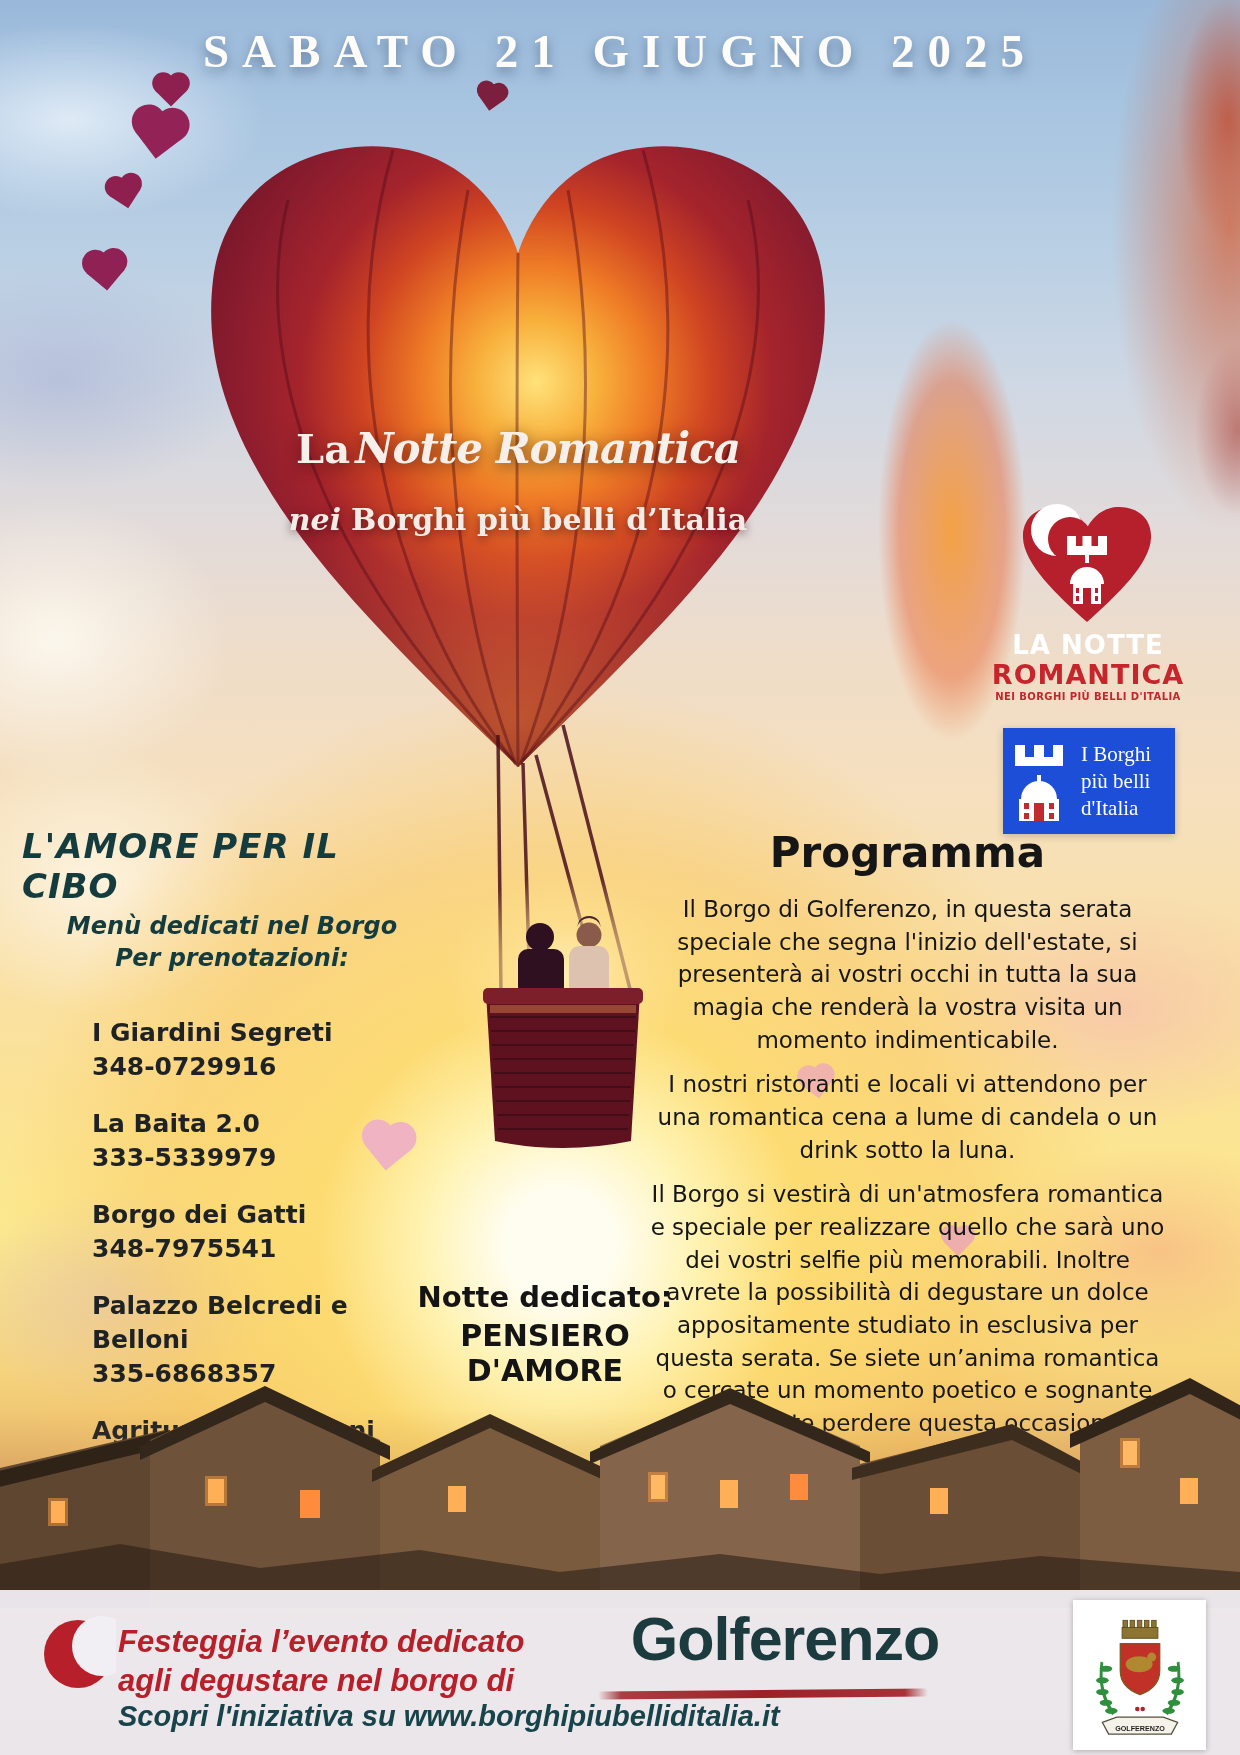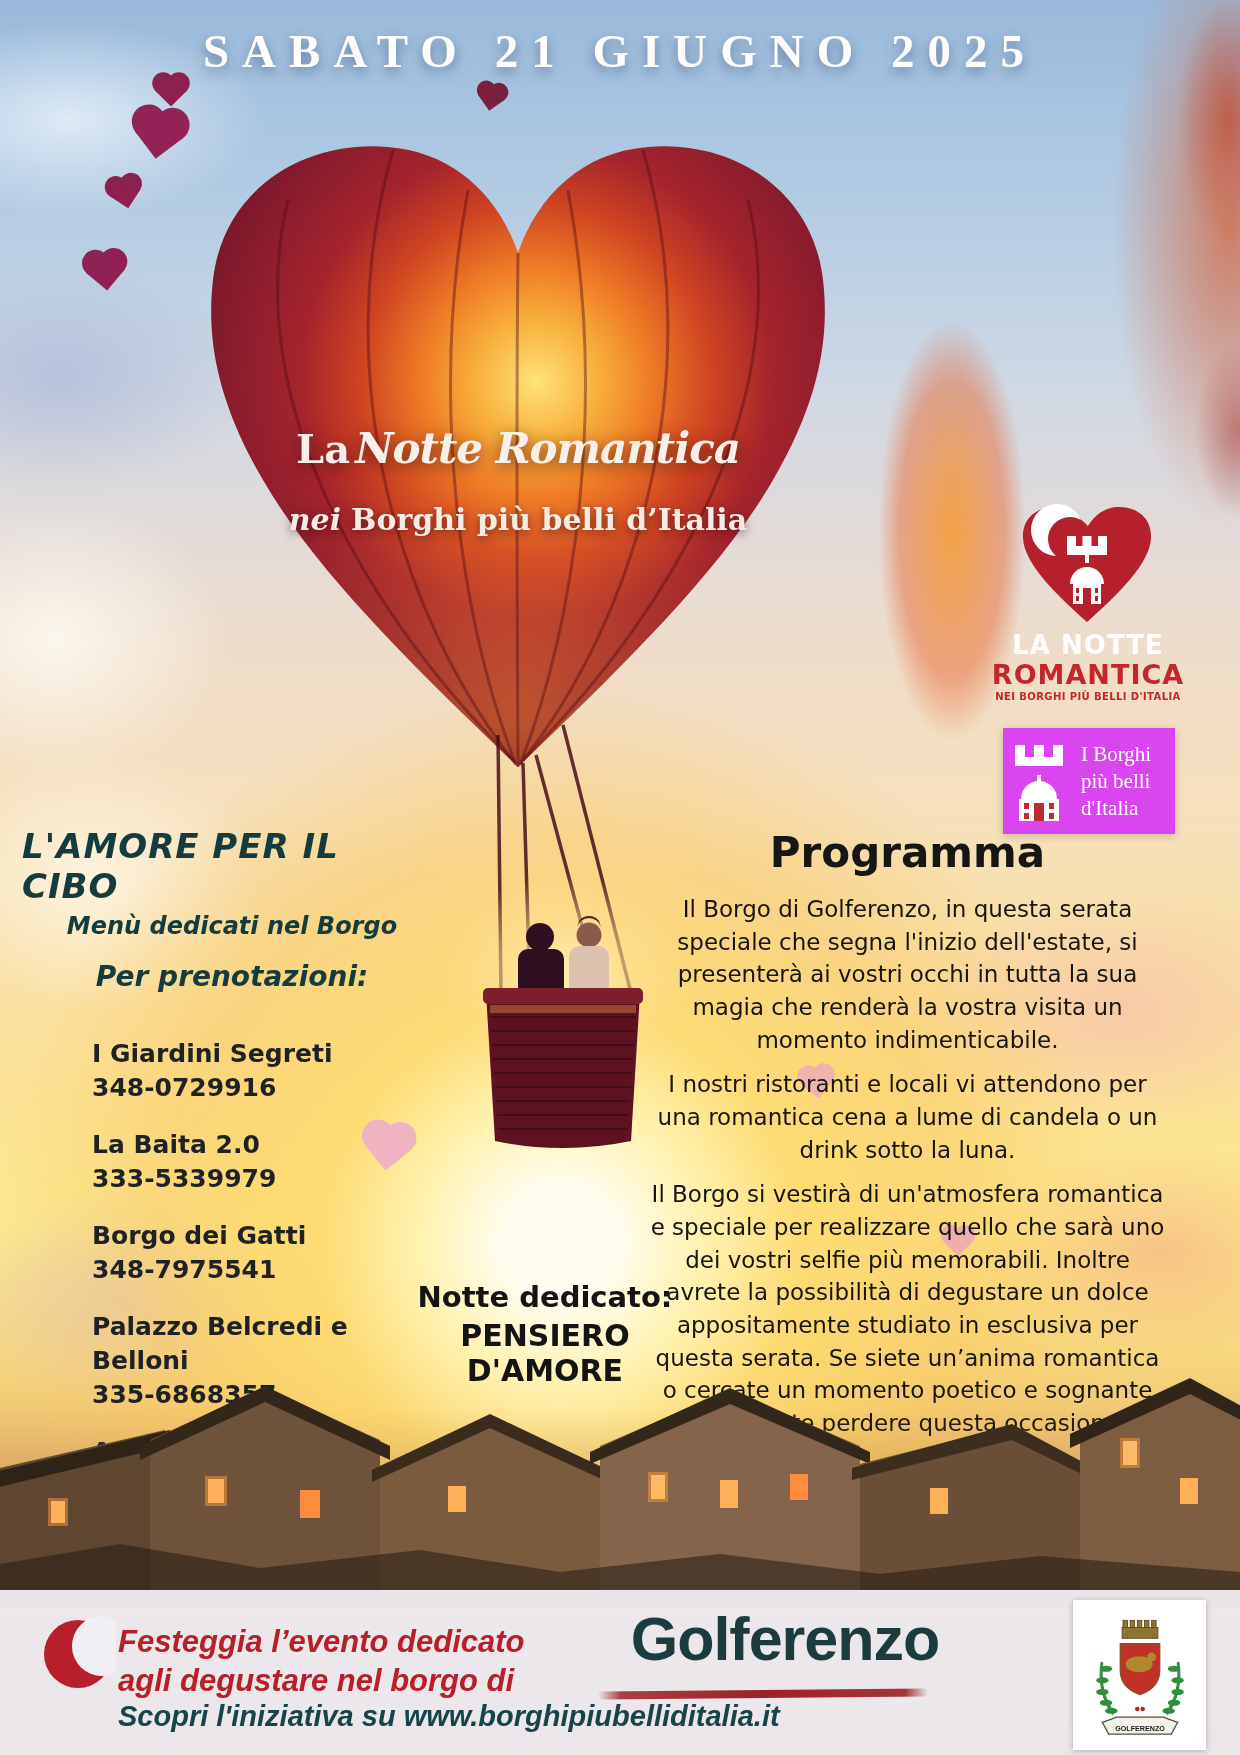--- a/index.html
+++ b/index.html
@@ -40,29 +40,29 @@
     font-family:"DejaVu Serif",serif;font-size:30px;font-weight:bold;text-shadow:0 3px 10px rgba(60,10,20,.6);
   }
   .balloon-subtitle .sub-nei{font-style:italic;font-weight:bold;margin-right:10px;}
   
   .nr-logo{position:absolute;left:1012px;top:500px;}
   .nr-logo-text{position:absolute;left:988px;top:632px;width:200px;text-align:center;line-height:1;}
   .nr-l1{font-size:26px;font-weight:bold;color:#ffffff;letter-spacing:1px;}
   .nr-l2{font-size:27px;font-weight:bold;color:#c5252b;letter-spacing:1px;margin-top:3px;}
   .nr-l3{font-size:10px;font-weight:bold;color:#c5252b;letter-spacing:.4px;margin-top:4px;}
   .borghi-box{
-    position:absolute;left:1003px;top:728px;width:172px;height:106px;background:#d946ef;
+    position:absolute;left:1003px;top:728px;width:172px;height:106px;background:#1d4ed8;
     display:flex;align-items:center;box-shadow:0 2px 8px rgba(0,0,0,.2);
   }
   .borghi-text{font-family:"Liberation Serif",serif;color:#fff;font-size:21px;line-height:27px;margin-left:6px;}
   
   .food-col{position:absolute;left:22px;top:826px;width:420px;color:#143b3d;}
   .food-heading{font-size:34px;font-weight:bold;font-style:italic;text-align:left;letter-spacing:1px;}
   .food-sub{font-size:24px;font-weight:bold;font-style:italic;text-align:center;margin-top:6px;}
-  .food-sub2{font-size:28px;font-weight:bold;font-style:italic;text-align:center;margin-top:20px;}
+  .food-sub2{font-size:24px;font-weight:bold;font-style:italic;text-align:center;margin-top:4px;}
   .rest-list{margin-top:44px;padding-left:70px;color:#1e2224;}
   .rest-item{margin-bottom:23px;}
   .rest-name{font-size:25px;font-weight:600;line-height:34px;}
   .rest-phone{font-size:25px;font-weight:600;line-height:34px;}
   .dolce{position:absolute;left:395px;top:1280px;width:300px;text-align:center;color:#141414;}
   .dolce-l1{font-size:29px;font-weight:600;}
   .dolce-l2{font-size:30px;font-weight:600;margin-top:4px;}
   
   .program-col{position:absolute;left:645px;top:828px;width:525px;color:#161616;text-align:center;}
   .program-heading{font-size:42px;font-weight:bold;margin-bottom:16px;}

